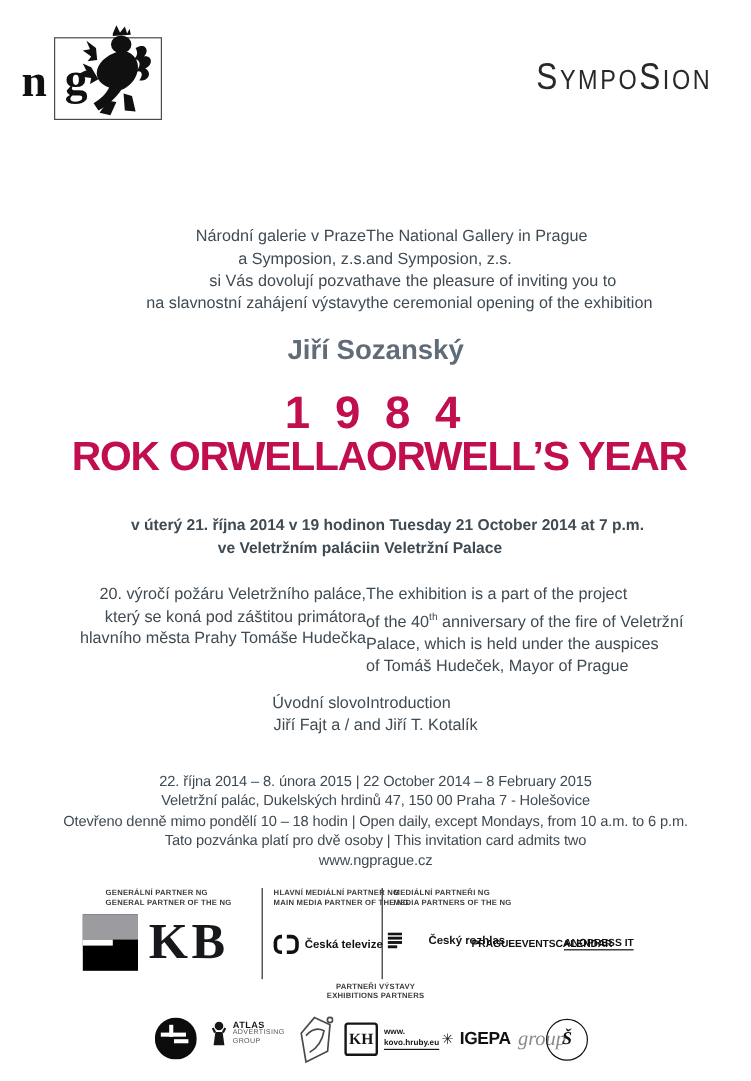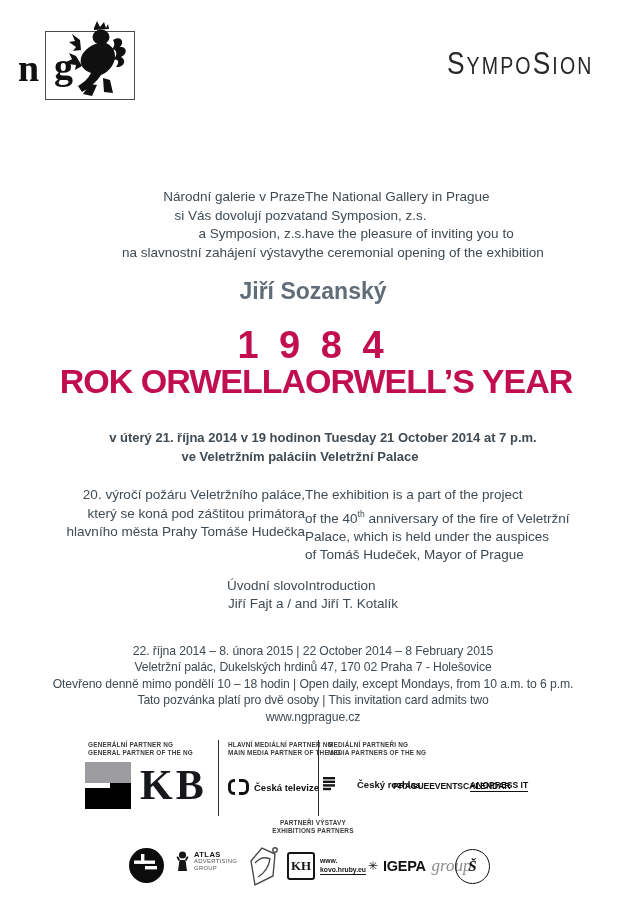--- a/index.html
+++ b/index.html
@@ -30,21 +30,21 @@
   .project{top:486px;}
   sup{font-size:8.5px;}
   .intro-row{top:577px;}
   .intro-names{position:absolute;left:0;right:0;top:595px;text-align:center;font-size:13.5px;line-height:18.5px;}
   .details{position:absolute;left:0;right:0;top:643px;text-align:center;
            font-size:12.2px;line-height:16.4px;letter-spacing:-.1px;}
   
   .plabel{position:absolute;font-size:6.4px;line-height:8px;letter-spacing:.2px;
           font-weight:700;color:#3c3c3c;}
   .pdivider{position:absolute;top:740px;width:1px;height:76px;background:#2f2f2f;}
-  .kb-logo{position:absolute;left:85px;top:761px;display:flex;align-items:center;gap:9px;}
+  .kb-logo{position:absolute;left:69px;top:761px;display:flex;align-items:center;gap:9px;}
   .kb-square{position:relative;width:46px;height:47px;background:#000;}
   .kb-square:before{content:"";position:absolute;left:0;top:0;right:0;height:21px;background:#9c9ca0;}
   .kb-square:after{content:"";position:absolute;left:0;top:21px;width:25px;height:5px;background:#fff;}
   .kb-text{font:700 42px "Liberation Serif",serif;letter-spacing:3px;color:#17181c;}
   .ct-logo{position:absolute;left:228px;top:779px;display:flex;align-items:center;gap:5px;}
   .ct-icon{position:relative;width:15px;height:10px;border:3.4px solid #111;border-radius:6px;}
   .ct-icon:after{content:"";position:absolute;left:3.5px;top:-4px;bottom:-4px;width:4.5px;background:#fff;}
   .ct-text{font-size:9.5px;font-weight:700;color:#111;}
   .cro-logo{position:absolute;left:323px;top:777px;display:flex;align-items:center;gap:22px;}
   .cro-text{font-size:9.5px;font-weight:700;color:#111;}
@@ -92,22 +92,22 @@
     </svg>
   </div>
 
   <div class="symposion">
     <span class="big">S</span><span class="small">YMPO</span><span class="big">S</span><span class="small">ION</span>
   </div>
 
   <section class="cols invitation txt">
     <div class="cz">
       <div>Národní galerie v Praze</div>
+      <div>a Symposion, z.s.</div>
       <div>si Vás dovolují pozvat</div>
-      <div>a Symposion, z.s.</div>
       <div>na slavnostní zahájení výstavy</div>
     </div>
     <div class="en">
       <div>The National Gallery in Prague</div>
       <div>and Symposion, z.s.</div>
       <div>have the pleasure of inviting you to</div>
       <div>the ceremonial opening of the exhibition</div>
     </div>
   </section>
 
@@ -145,21 +145,21 @@
   </section>
 
   <section class="cols intro-row txt">
     <div class="cz">Úvodní slovo</div>
     <div class="en">Introduction</div>
   </section>
   <div class="intro-names">Jiří Fajt a / and Jiří T. Kotalík</div>
 
   <div class="details">
     <div>22. října 2014 – 8. února 2015 | 22 October 2014 – 8 February 2015</div>
-    <div>Veletržní palác, Dukelských hrdinů 47, 170 02 Praha 7 - Holešovice</div>
+    <div>Veletržní palác, Dukelských hrdinů 47, 150 00 Praha 7 - Holešovice</div>
     <div>Otevřeno denně mimo pondělí 10 – 18 hodin | Open daily, except Mondays, from 10 a.m. to 6 p.m.</div>
     <div>Tato pozvánka platí pro dvě osoby | This invitation card admits two</div>
     <div>www.ngprague.cz</div>
   </div>
 
   <div class="plabel" style="left:88px;top:741px;">
     <div>GENERÁLNÍ PARTNER NG</div>
     <div>GENERAL PARTNER OF THE NG</div>
   </div>
   <div class="plabel" style="left:228px;top:741px;">

